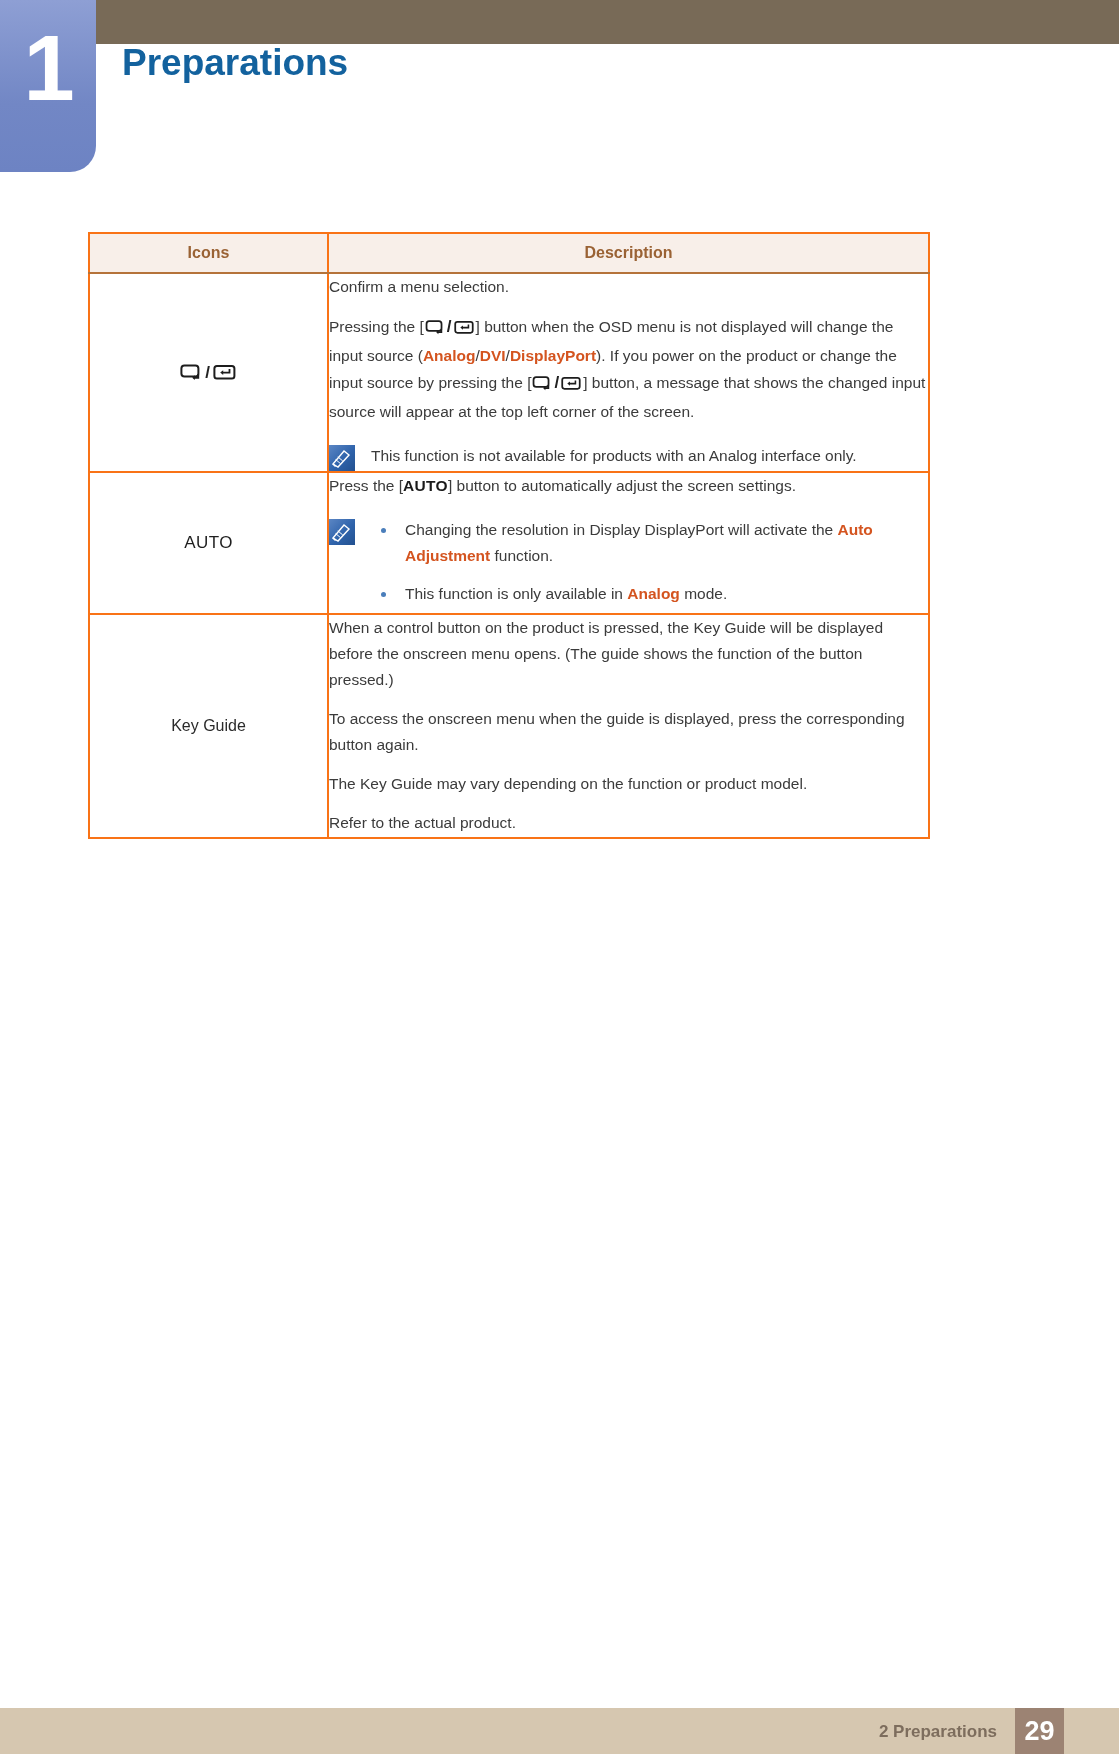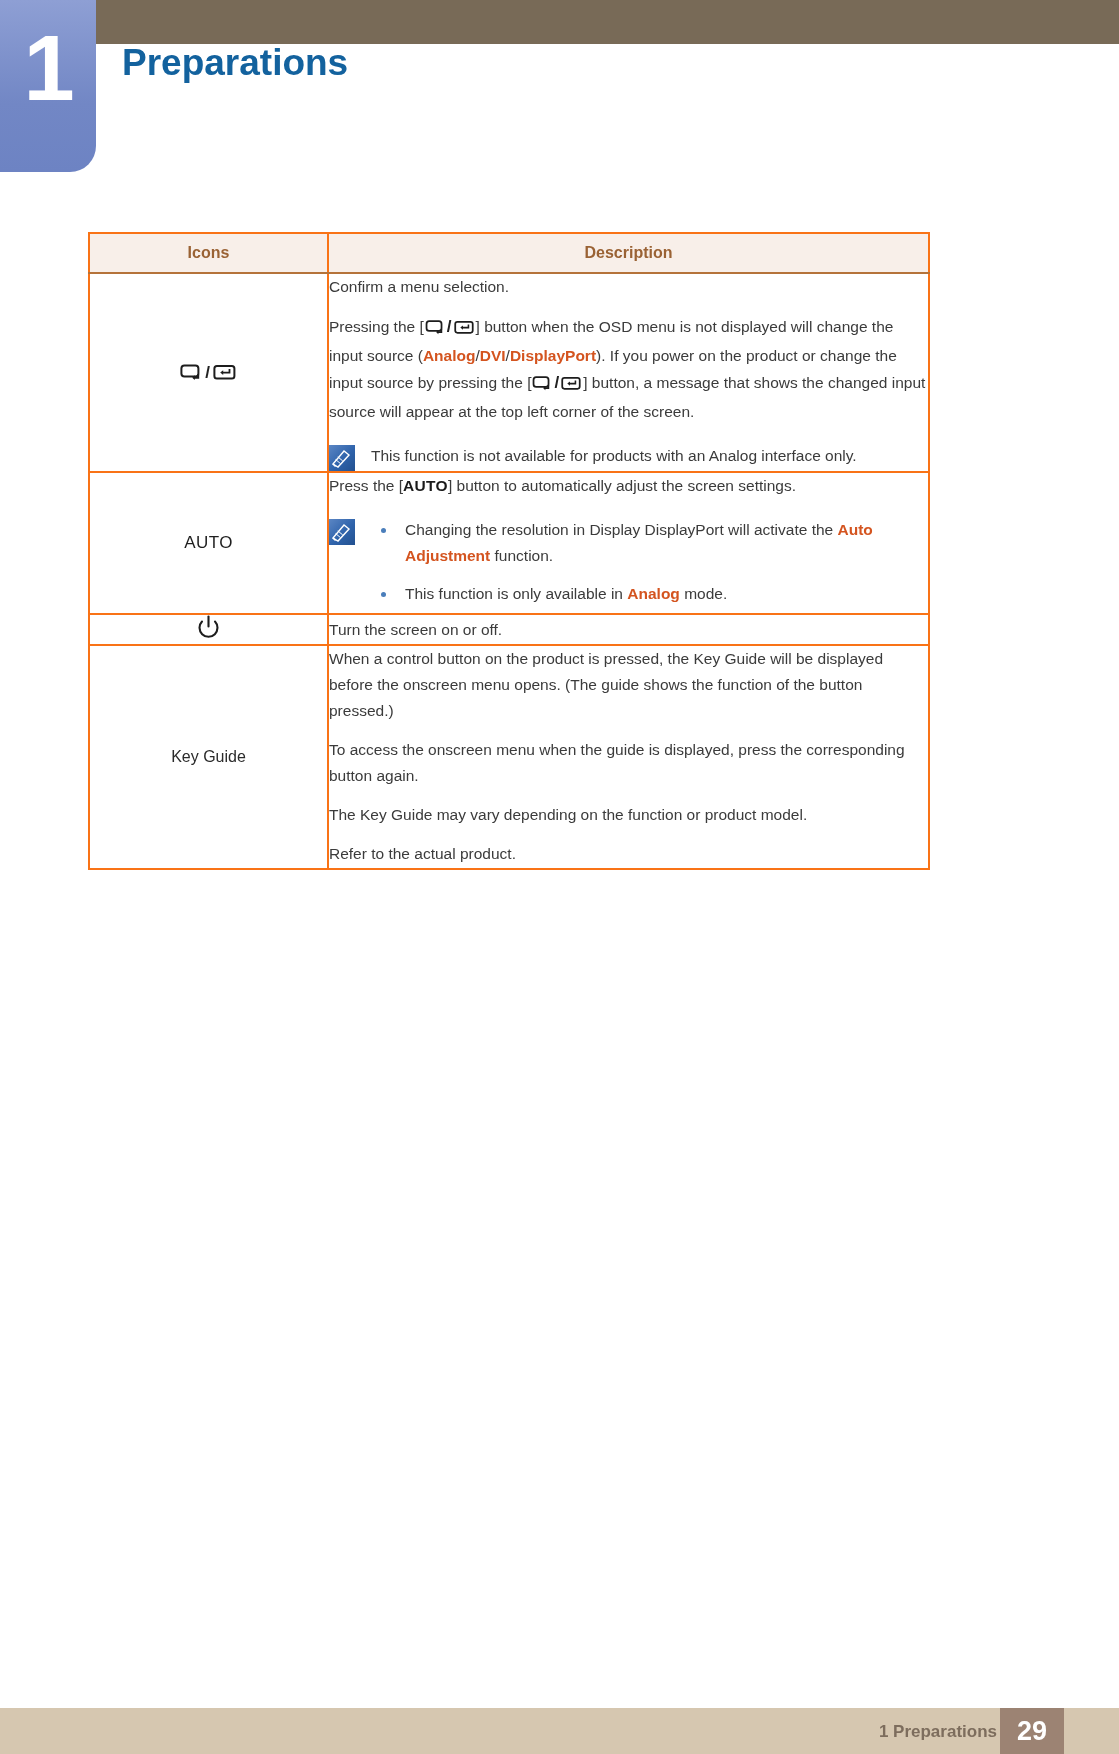--- a/index.html
+++ b/index.html
@@ -181,21 +181,21 @@
     right: 122px;
     bottom: 12px;
     color: #7d6d5d;
     font-size: 17px;
     font-weight: bold;
   }
   .footer-page {
     position: absolute;
     right: 55px;
     bottom: 0;
-    width: 64px;
+    width: 49px;
     height: 46px;
     background: #9c8373;
     color: #ffffff;
     font-size: 27px;
     font-weight: bold;
     display: flex;
     align-items: center;
     justify-content: center;
     margin-left: 44px;
   }
@@ -299,44 +299,31 @@
           <div class="note-body">
             <ul class="note-list">
               <li><span>Changing the resolution in Display DisplayPort will activate the </span><span class="hl">Auto Adjustment</span><span> function.</span></li>
               <li><span>This function is only available in </span><span class="hl">Analog</span><span> mode.</span></li>
             </ul>
           </div>
         </div>
       </td>
     </tr>
 
-    <tr>
-      <td class="icon-cell">
-        <span>
-          <svg width="23" height="25" viewBox="0 0 23 25" aria-hidden="true">
-            <path d="M5.0 6.5 a9 9 0 1 0 13 0" fill="none" stroke="#1d1d1d" stroke-width="2.1" stroke-linecap="round"></path>
-            <path d="M11.5 1.5 L11.5 11.5" fill="none" stroke="#1d1d1d" stroke-width="2.1" stroke-linecap="round"></path>
-          </svg>
-        </span>
-      </td>
-      <td class="desc-cell">
-        <p>Turn the screen on or off.</p>
-      </td>
-    </tr>
 
     <tr>
       <td class="icon-cell">
         <span class="keyguide-label">Key Guide</span>
       </td>
       <td class="desc-cell">
         <p>When a control button on the product is pressed, the Key Guide will be displayed before the onscreen menu opens. (The guide shows the function of the button pressed.)</p>
         <p>To access the onscreen menu when the guide is displayed, press the corresponding button again.</p>
         <p>The Key Guide may vary depending on the function or product model.</p>
         <p>Refer to the actual product.</p>
       </td>
     </tr>
 
   </tbody>
 </table>
 
 <div class="footer-band"></div>
-<div class="footer-text">1 Preparations</div>
+<div class="footer-text">2 Preparations</div>
 <div class="footer-page">29</div>
 
 </body></html>

